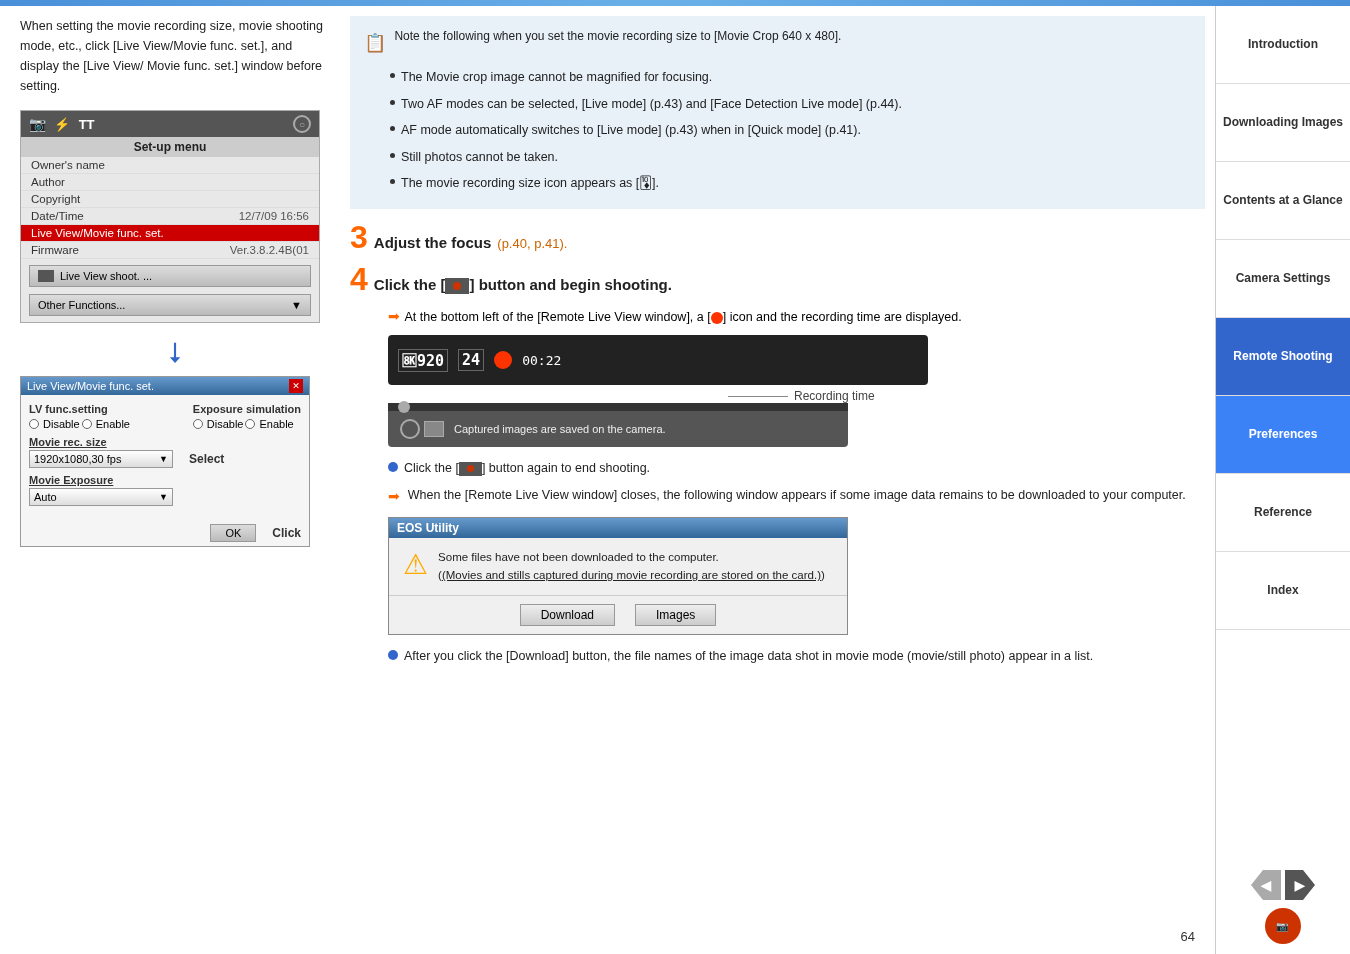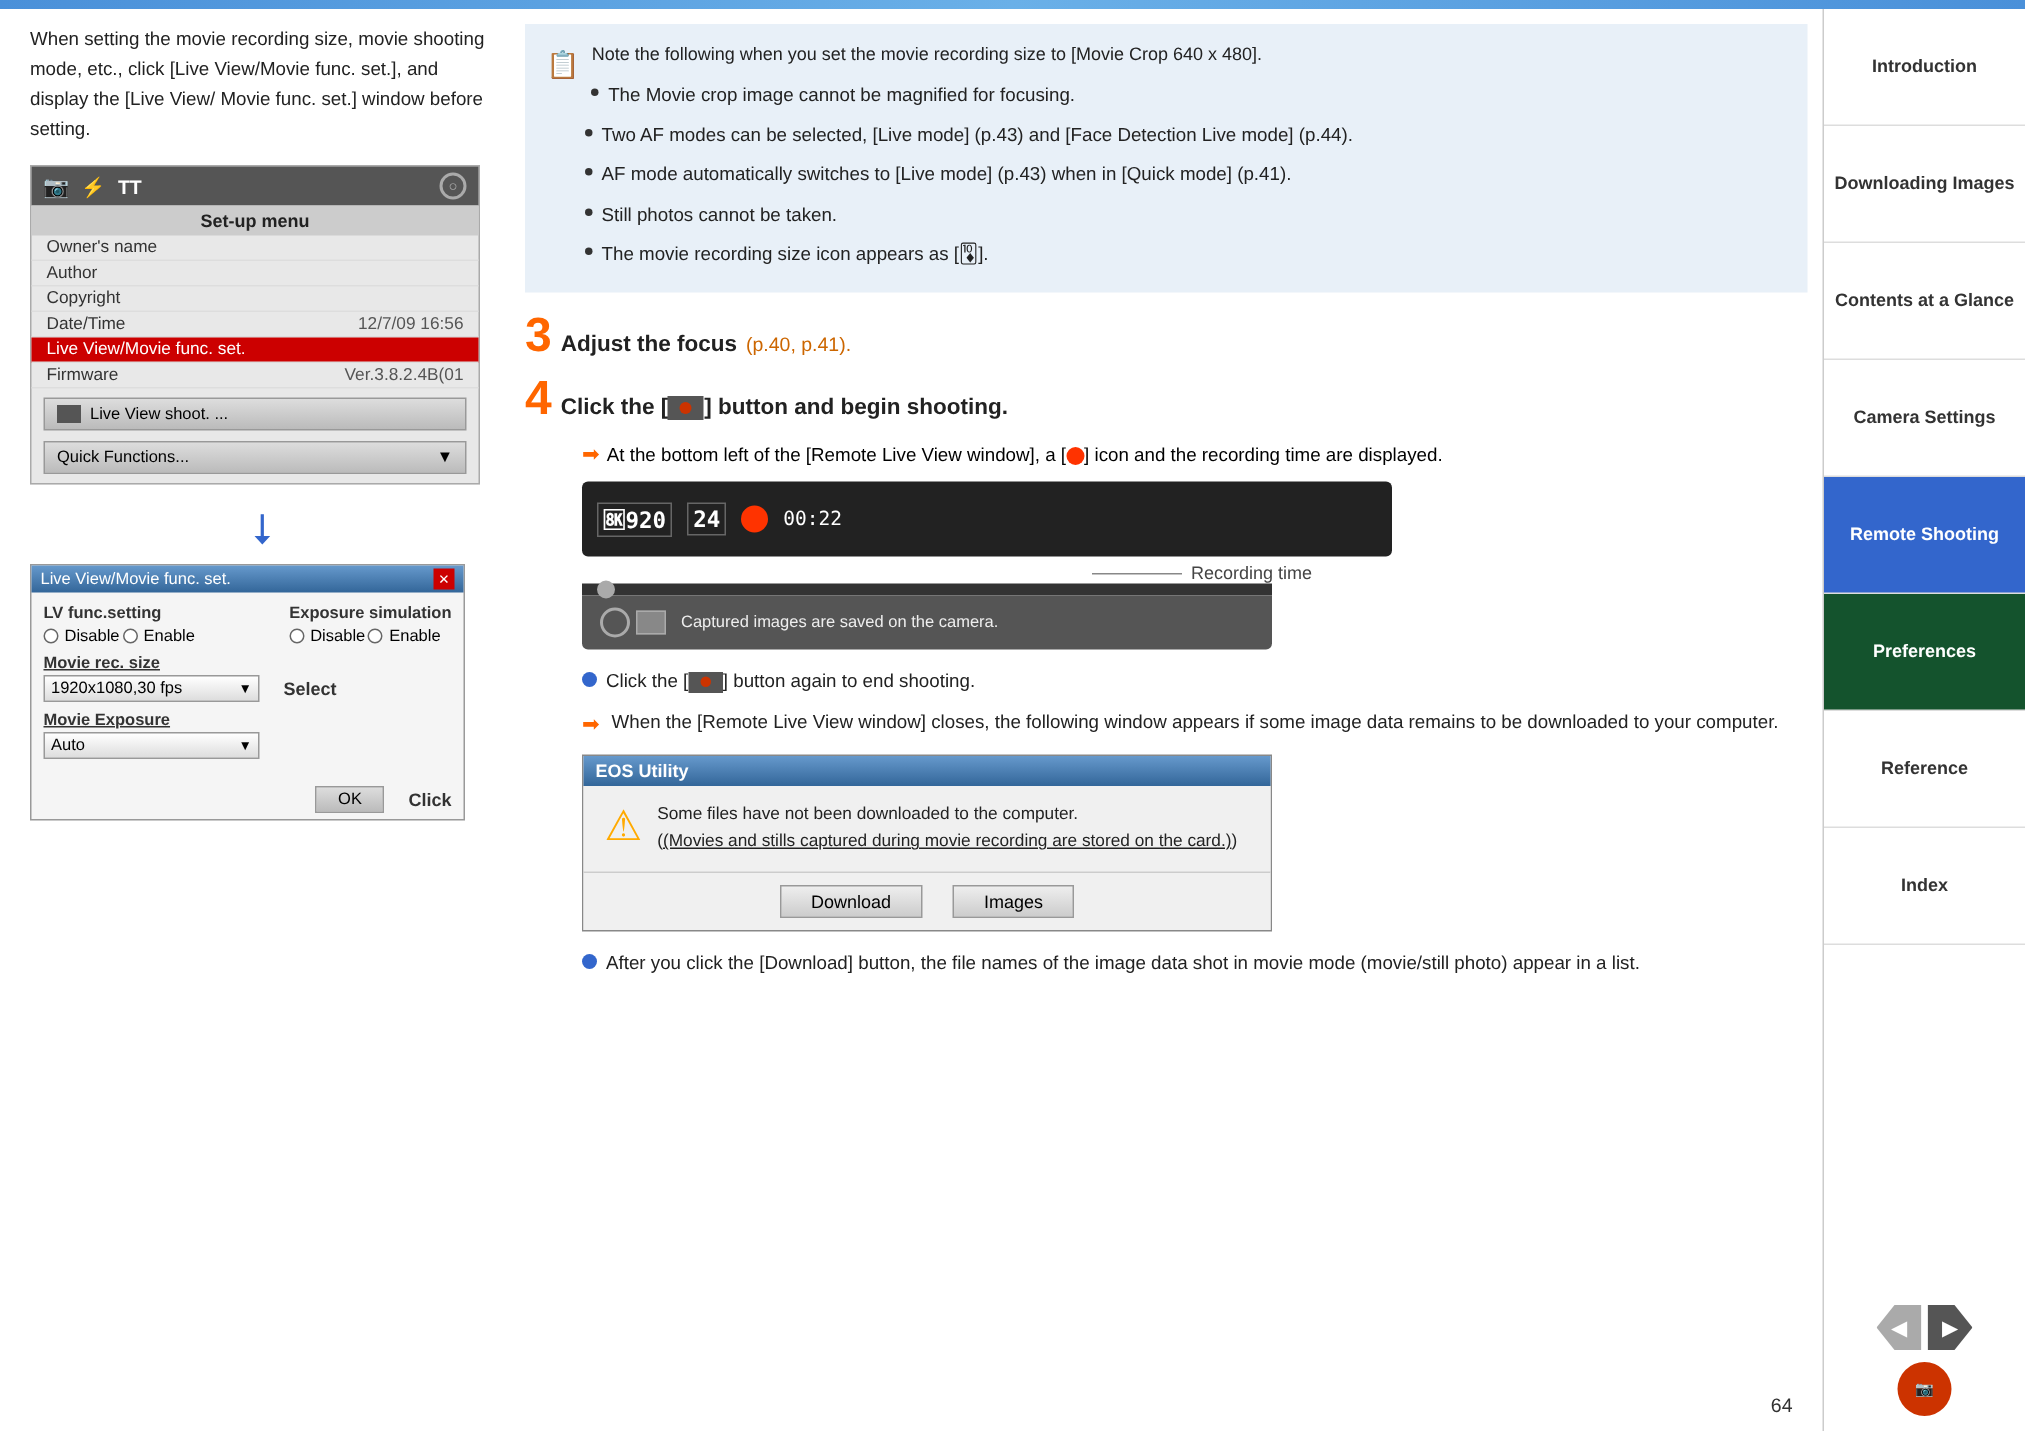--- a/index.html
+++ b/index.html
@@ -51,21 +51,21 @@
       border-bottom: 1px solid #ddd;
       color: #333;
       min-height: 78px;
       line-height: 1.3;
     }
     .sidebar-item.active-blue {
       background: #3366cc;
       color: #fff;
     }
     .sidebar-item.active-dark {
-      background: #14532d;
+      background: #3b82f6;
       color: #fff;
     }
     .sidebar-bottom {
       margin-top: auto;
       padding: 10px;
       display: flex;
       flex-direction: column;
       align-items: center;
       gap: 8px;
     }
@@ -500,21 +500,21 @@
               <span>Firmware</span>
               <span class="menu-row-value">Ver.3.8.2.4B(01</span>
             </div>
           </div>
         <div class="menu-buttons">
           <div class="menu-btn">
             <div class="menu-btn-icon"></div>
             <span>Live View shoot. ...</span>
           </div>
           <div class="menu-btn">
-            <span>Quick Functions...</span>
+            <span>Other Functions...</span>
             <span style="margin-left:auto">▼</span>
           </div>
         </div>
       </div>
 
       <div class="arrow-down">⭣</div>
 
       <div class="dialog-box">
         <div class="dialog-titlebar">
           <span>Live View/Movie func. set.</span>
@@ -570,21 +570,21 @@
           <span class="click-label">Click</span>
         </div>
       </div>
     </div>
 
     <div class="right-column">
 
       <div class="note-box">
         <span class="note-icon">📋</span>
         <span>Note the following when you set the movie recording size to [Movie Crop 640 x 480].</span>
-        <ul class="bullet-list" style="margin-top:6px;margin-left:26px" id="note-bullets">
+        <ul class="bullet-list" style="margin-top:20px;margin-left:26px" id="note-bullets">
             <li>
               <div style="width:5px;height:5px;background:#333;border-radius:50%;flex-shrink:0;margin-top:7px"></div>
               <span>The Movie crop image cannot be magnified for focusing.</span>
             </li>
             <li>
               <div style="width:5px;height:5px;background:#333;border-radius:50%;flex-shrink:0;margin-top:7px"></div>
               <span>Two AF modes can be selected, [Live mode] (p.43) and [Face Detection Live mode] (p.44).</span>
             </li>
             <li>
               <div style="width:5px;height:5px;background:#333;border-radius:50%;flex-shrink:0;margin-top:7px"></div>

